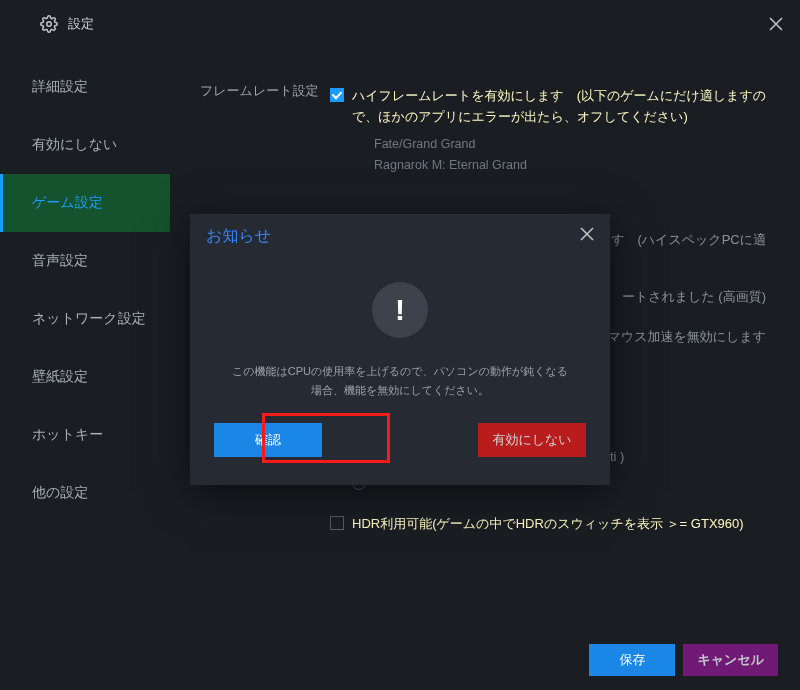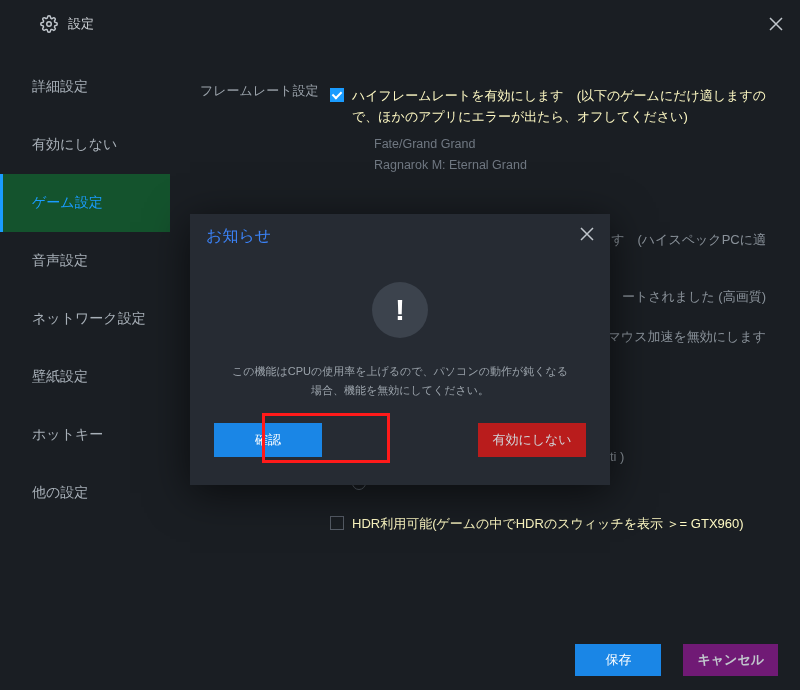--- a/index.html
+++ b/index.html
@@ -134,21 +134,21 @@
     width: 14px; height: 14px;
     border: 1px solid #5a626c;
     border-radius: 50%;
     margin-right: 10px;
     flex-shrink: 0;
   }
   .footer {
     height: 60px;
     display: flex; align-items: center; justify-content: flex-end;
     padding-right: 22px;
-    gap: 22px;
+    gap: 8px;
   }
   .btn {
     height: 32px;
     min-width: 86px;
     display: flex; align-items: center; justify-content: center;
     font-size: 13px;
     cursor: pointer;
     padding: 0 14px;
   }
   .btn-primary { background: #1a86e6; color: #fff; }

